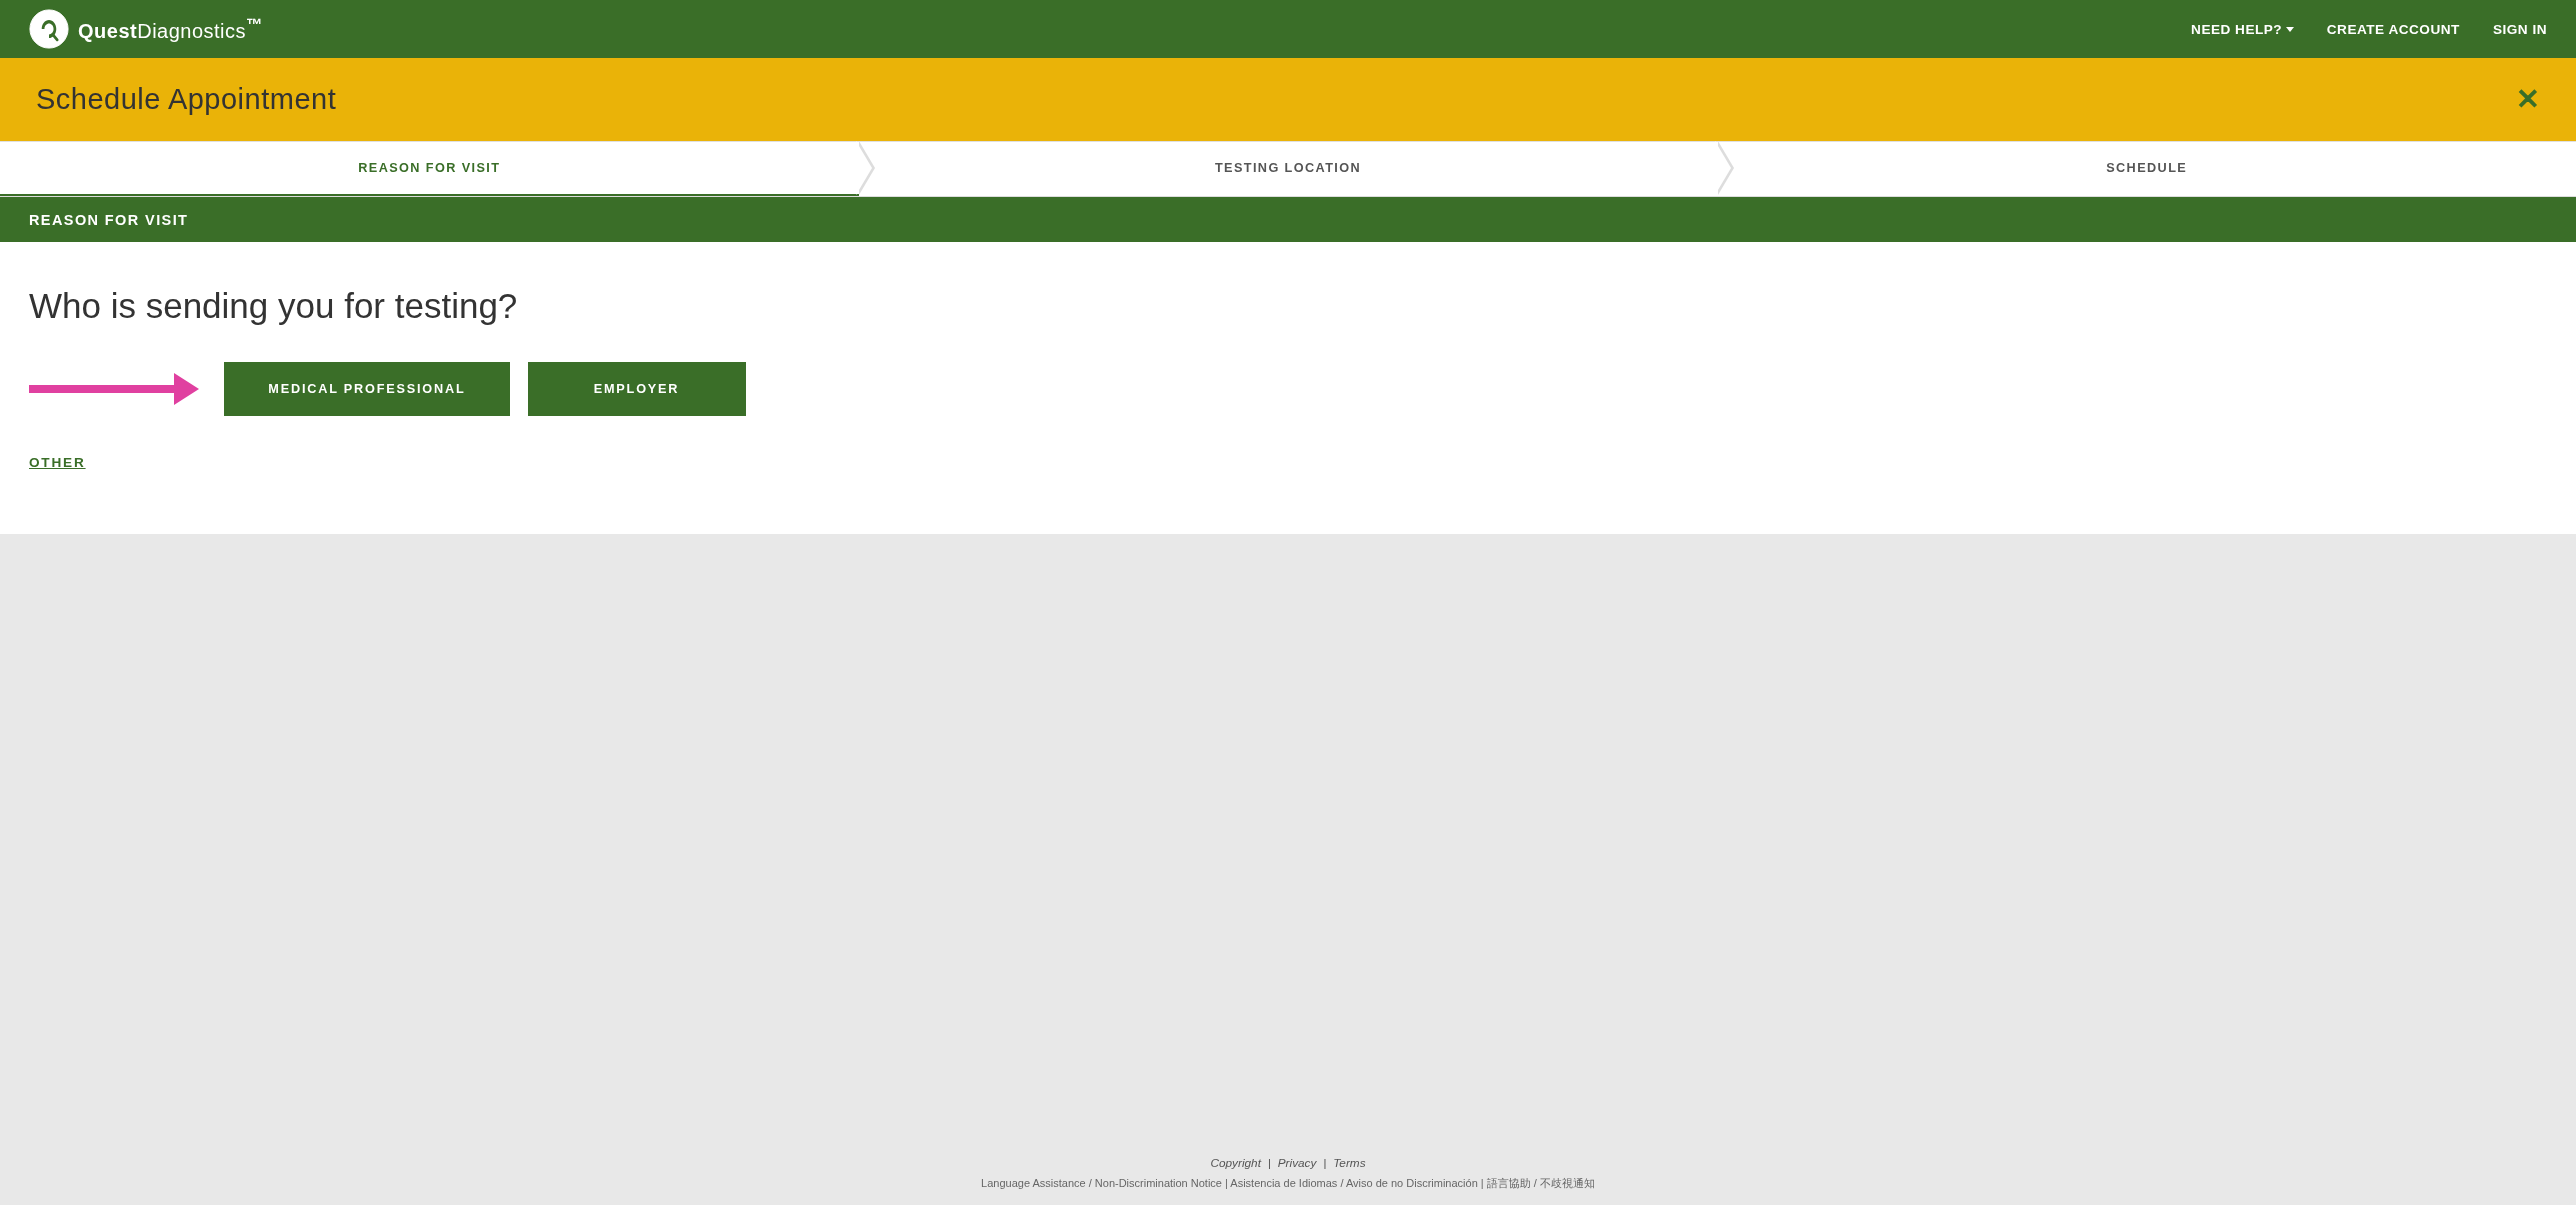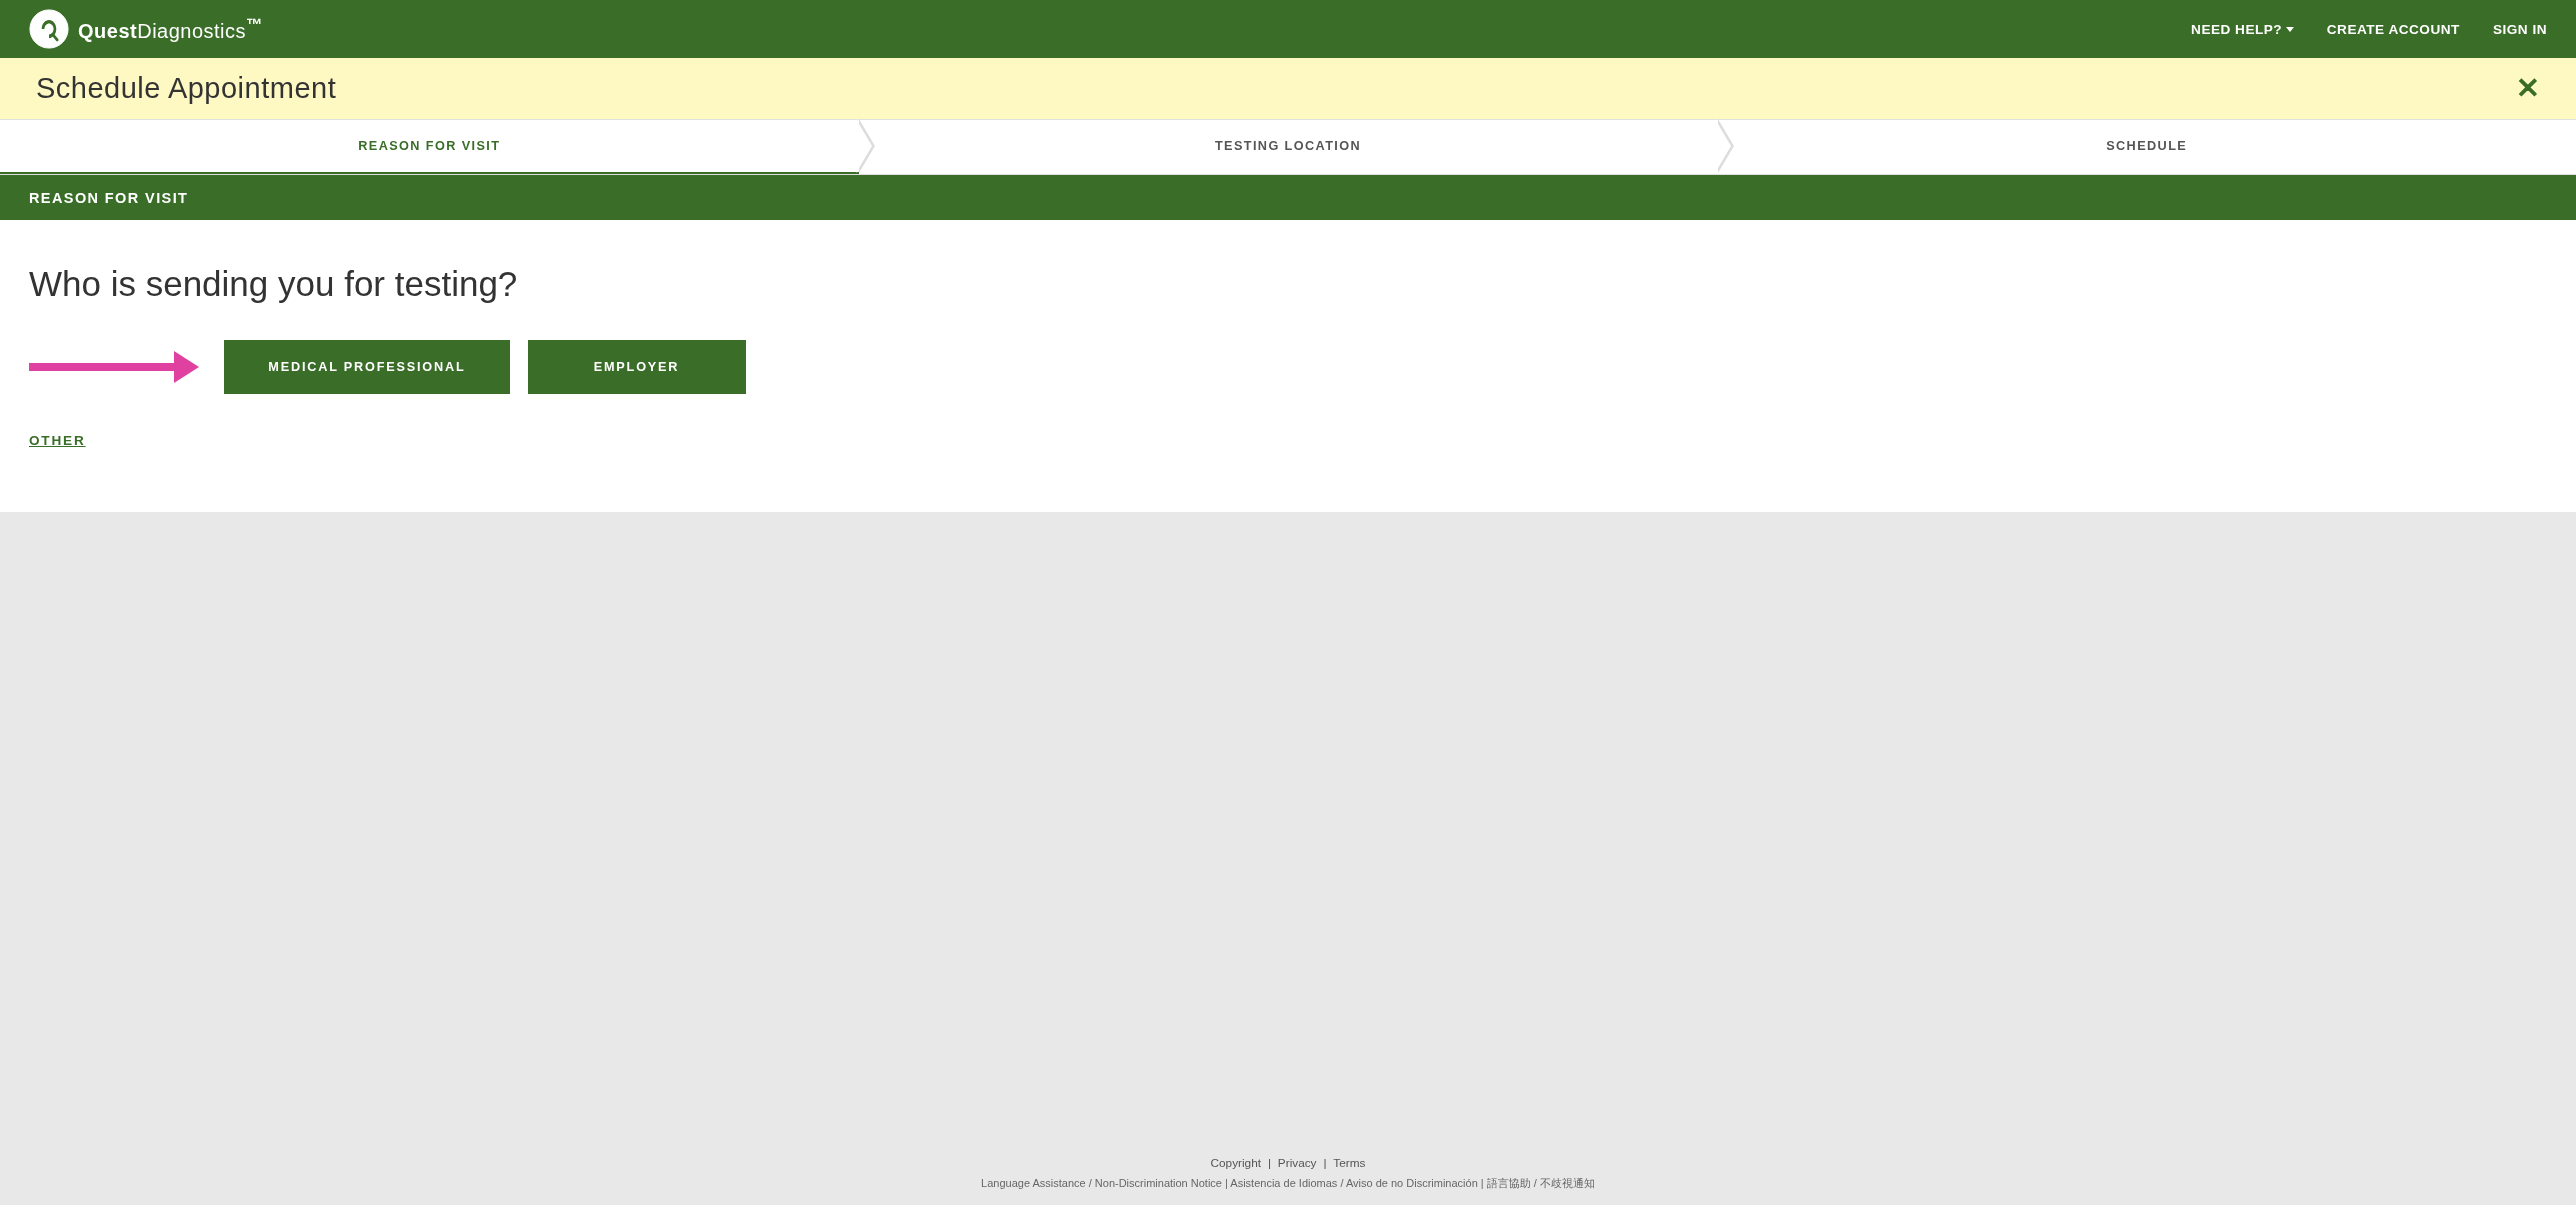--- a/index.html
+++ b/index.html
@@ -54,22 +54,22 @@
     }
     .chevron-down {
       border-left: 4.5px solid transparent;
       border-right: 4.5px solid transparent;
       border-top: 5.5px solid white;
       display: inline-block;
     }
 
     
     .page-title-bar {
-      background: #fef9c3;
-      padding: 14px 36px;
+      background: #eab308;
+      padding: 25px 36px;
       display: flex;
       align-items: center;
       justify-content: space-between;
       border-bottom: 0.9px solid #e0e0e0;
     }
     .page-title {
       font-size: 29px;
       font-weight: 300;
       color: #333;
       letter-spacing: 0.5px;
@@ -236,20 +236,21 @@
     .footer {
       background: #e8e8e8;
       padding: 22px 14.5px 14.5px;
       text-align: center;
       margin-top: auto;
     }
     .footer-links {
       font-size: 11.8px;
       color: #555;
       margin-bottom: 5.5px;
+      font-style: italic;
     }
     .footer-links a {
       color: #555;
       text-decoration: none;
     }
     .footer-links span {
       margin: 0 3.6px;
     }
     .footer-language {
       font-size: 11px;

